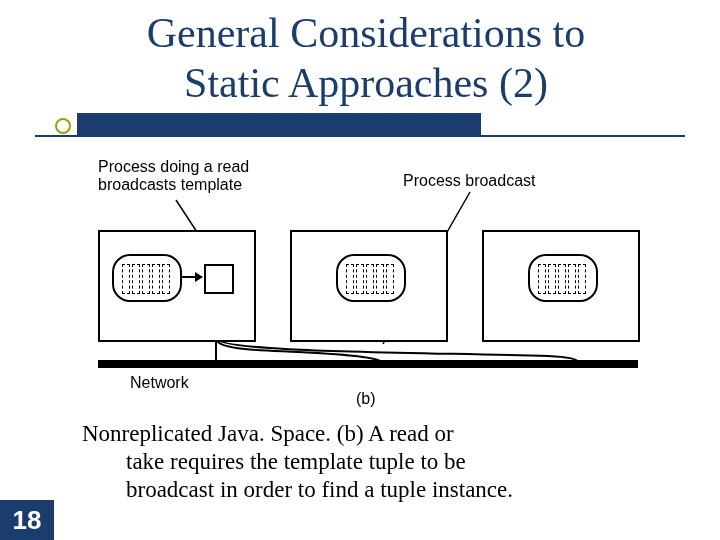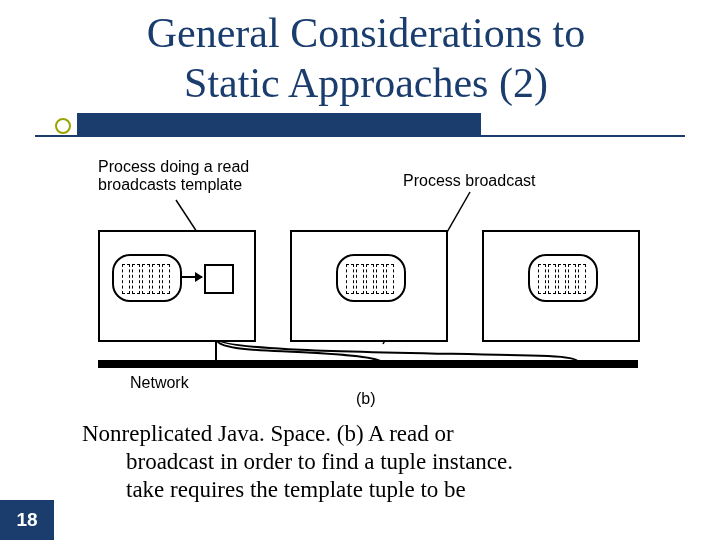--- a/index.html
+++ b/index.html
@@ -17,21 +17,21 @@
   .tuples{position:absolute;top:22px;left:12px;width:66px;height:44px;border:2px solid #000;border-radius:18px;}
   .tuples .cell{position:absolute;top:8px;width:6px;height:28px;border:1px dashed #000;}
   .tuples .c1{left:8px}.tuples .c2{left:18px}.tuples .c3{left:28px}.tuples .c4{left:38px}.tuples .c5{left:48px}
   .query{position:absolute;top:32px;left:104px;width:26px;height:26px;border:2px solid #000;background:#fff;}
   .arrow-r{position:absolute;top:44px;left:80px;width:22px;height:2px;background:#000;}
   .arrow-r::after{content:"";position:absolute;right:-1px;top:-4px;border-left:8px solid #000;border-top:5px solid transparent;border-bottom:5px solid transparent;}
   .netbar{position:absolute;top:202px;left:0;width:540px;height:8px;background:#000;}
   .sublabel{position:absolute;top:232px;left:258px;font-family:"Helvetica Neue",Arial,sans-serif;font-size:16px;}
   .caption{position:absolute;left:82px;top:420px;width:600px;font-size:23px;line-height:1.22;color:#000;}
   .caption .line2{padding-left:44px;display:block;}
-  .pagebox{position:absolute;left:0;bottom:0;width:54px;height:40px;background:#1a3d6e;color:#fff;font-family:Arial,Helvetica,sans-serif;font-size:19px;font-weight:bold;display:flex;align-items:center;justify-content:center;}
+  .pagebox{position:absolute;left:0;bottom:0;width:54px;height:40px;background:#1a3d6e;color:#fff;font-family:Arial,Helvetica,sans-serif;font-size:26px;font-weight:bold;display:flex;align-items:center;justify-content:center;}
 </style>
 </head>
 <body>
 
 <div class="slide">
 
   <div class="title">
     <span>General Considerations to</span><br>
     <span>Static Approaches (2)</span>
   </div>
@@ -91,18 +91,18 @@
       </div>
     </div>
 
     <div class="netbar"></div>
     <div class="lbl net">Network</div>
     <div class="sublabel">(b)</div>
   </div>
 
   <div class="caption">
     <span>Nonreplicated Java. Space. (b) A read or</span>
+    <span class="line2">take requires the template tuple to be</span>
     <span class="line2">broadcast in order to find a tuple instance.</span>
-    <span class="line2">take requires the template tuple to be</span>
   </div>
 
   <div class="pagebox">18</div>
 </div>
 
 </body></html>

